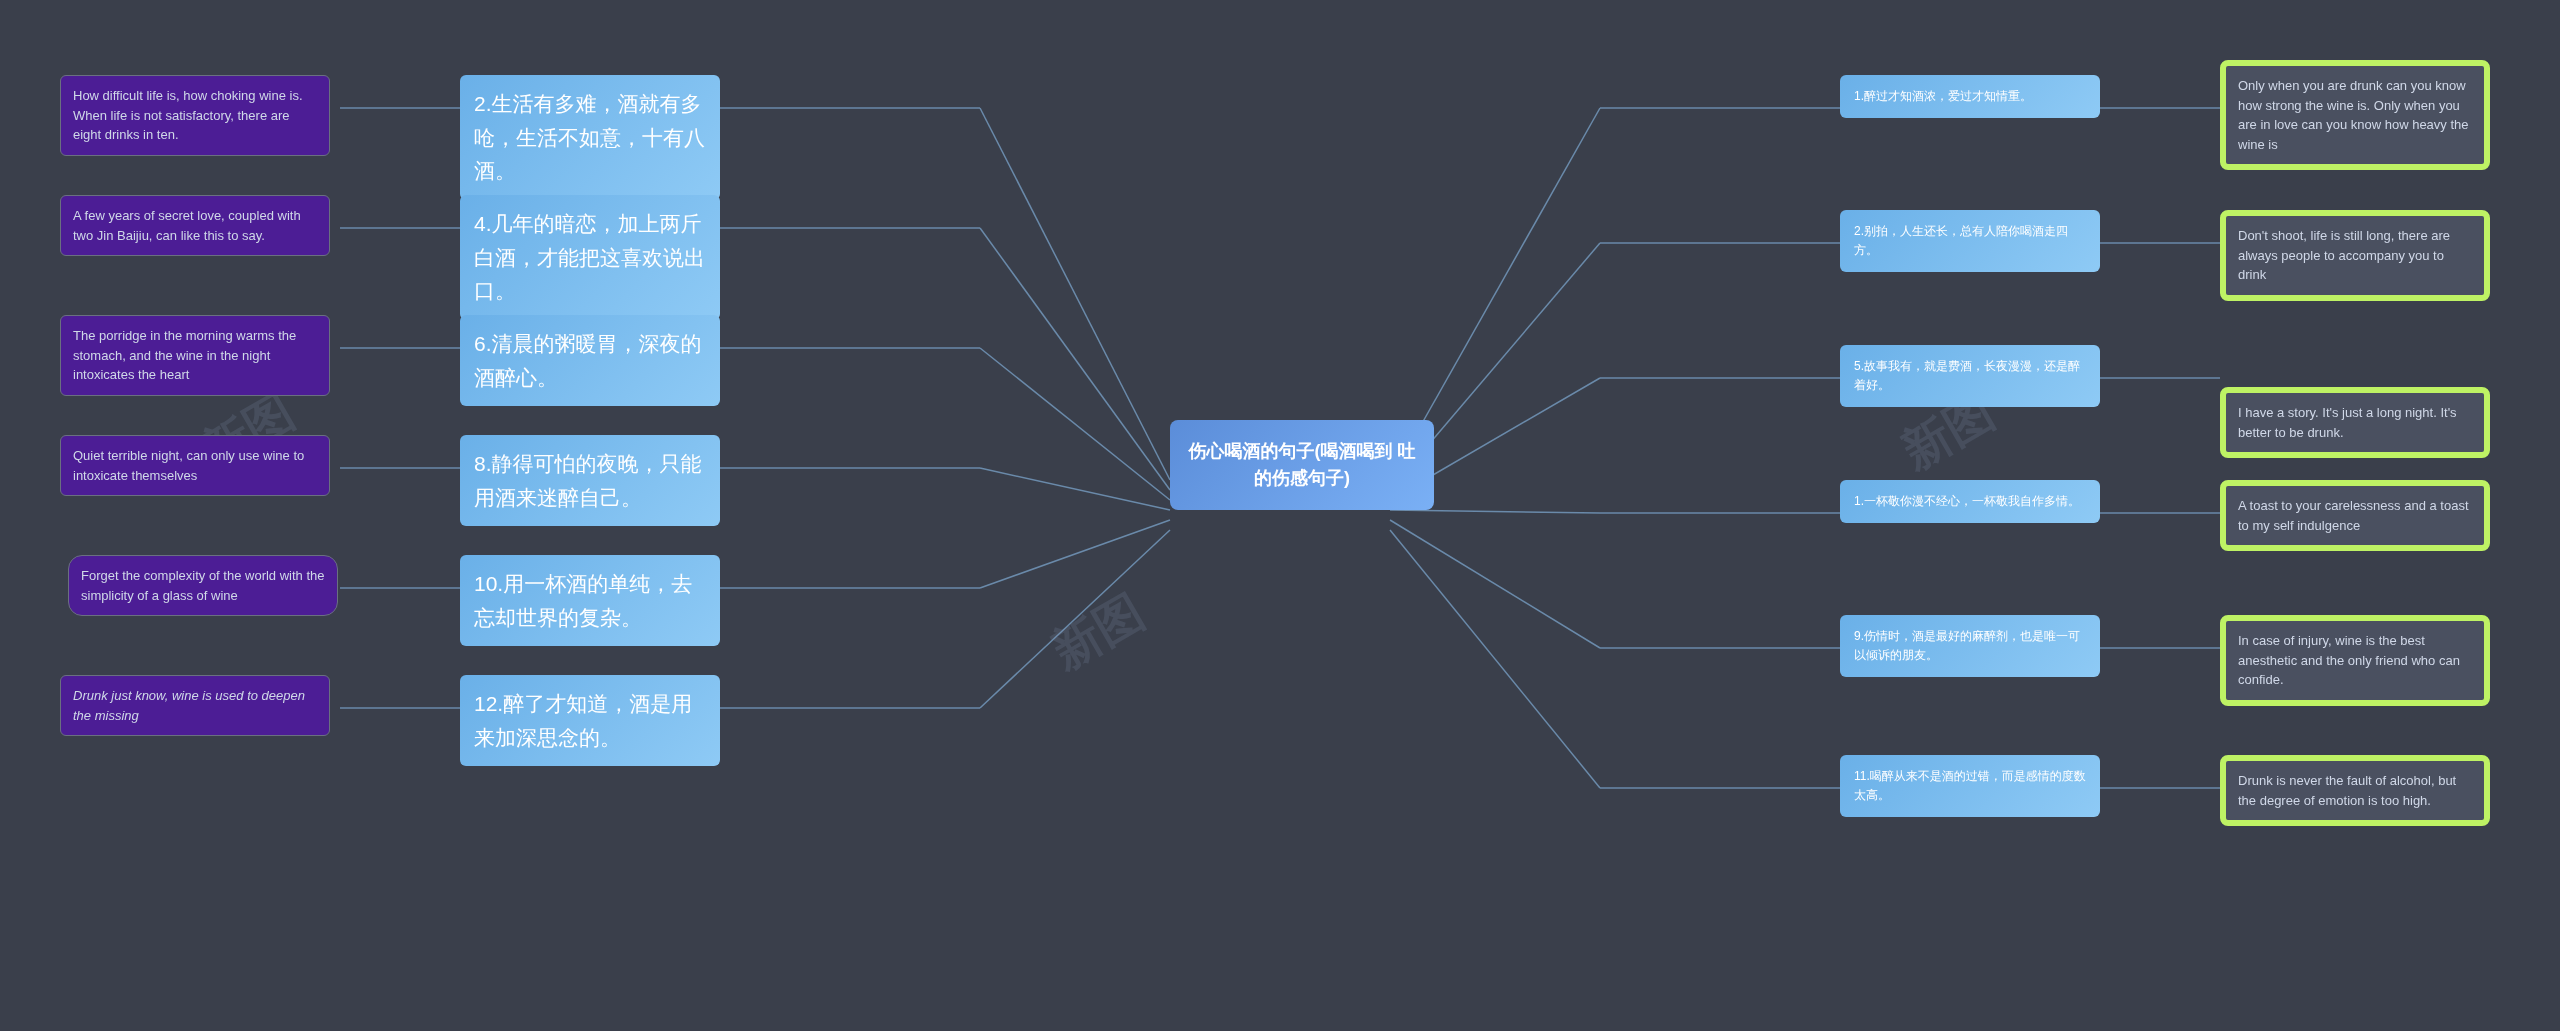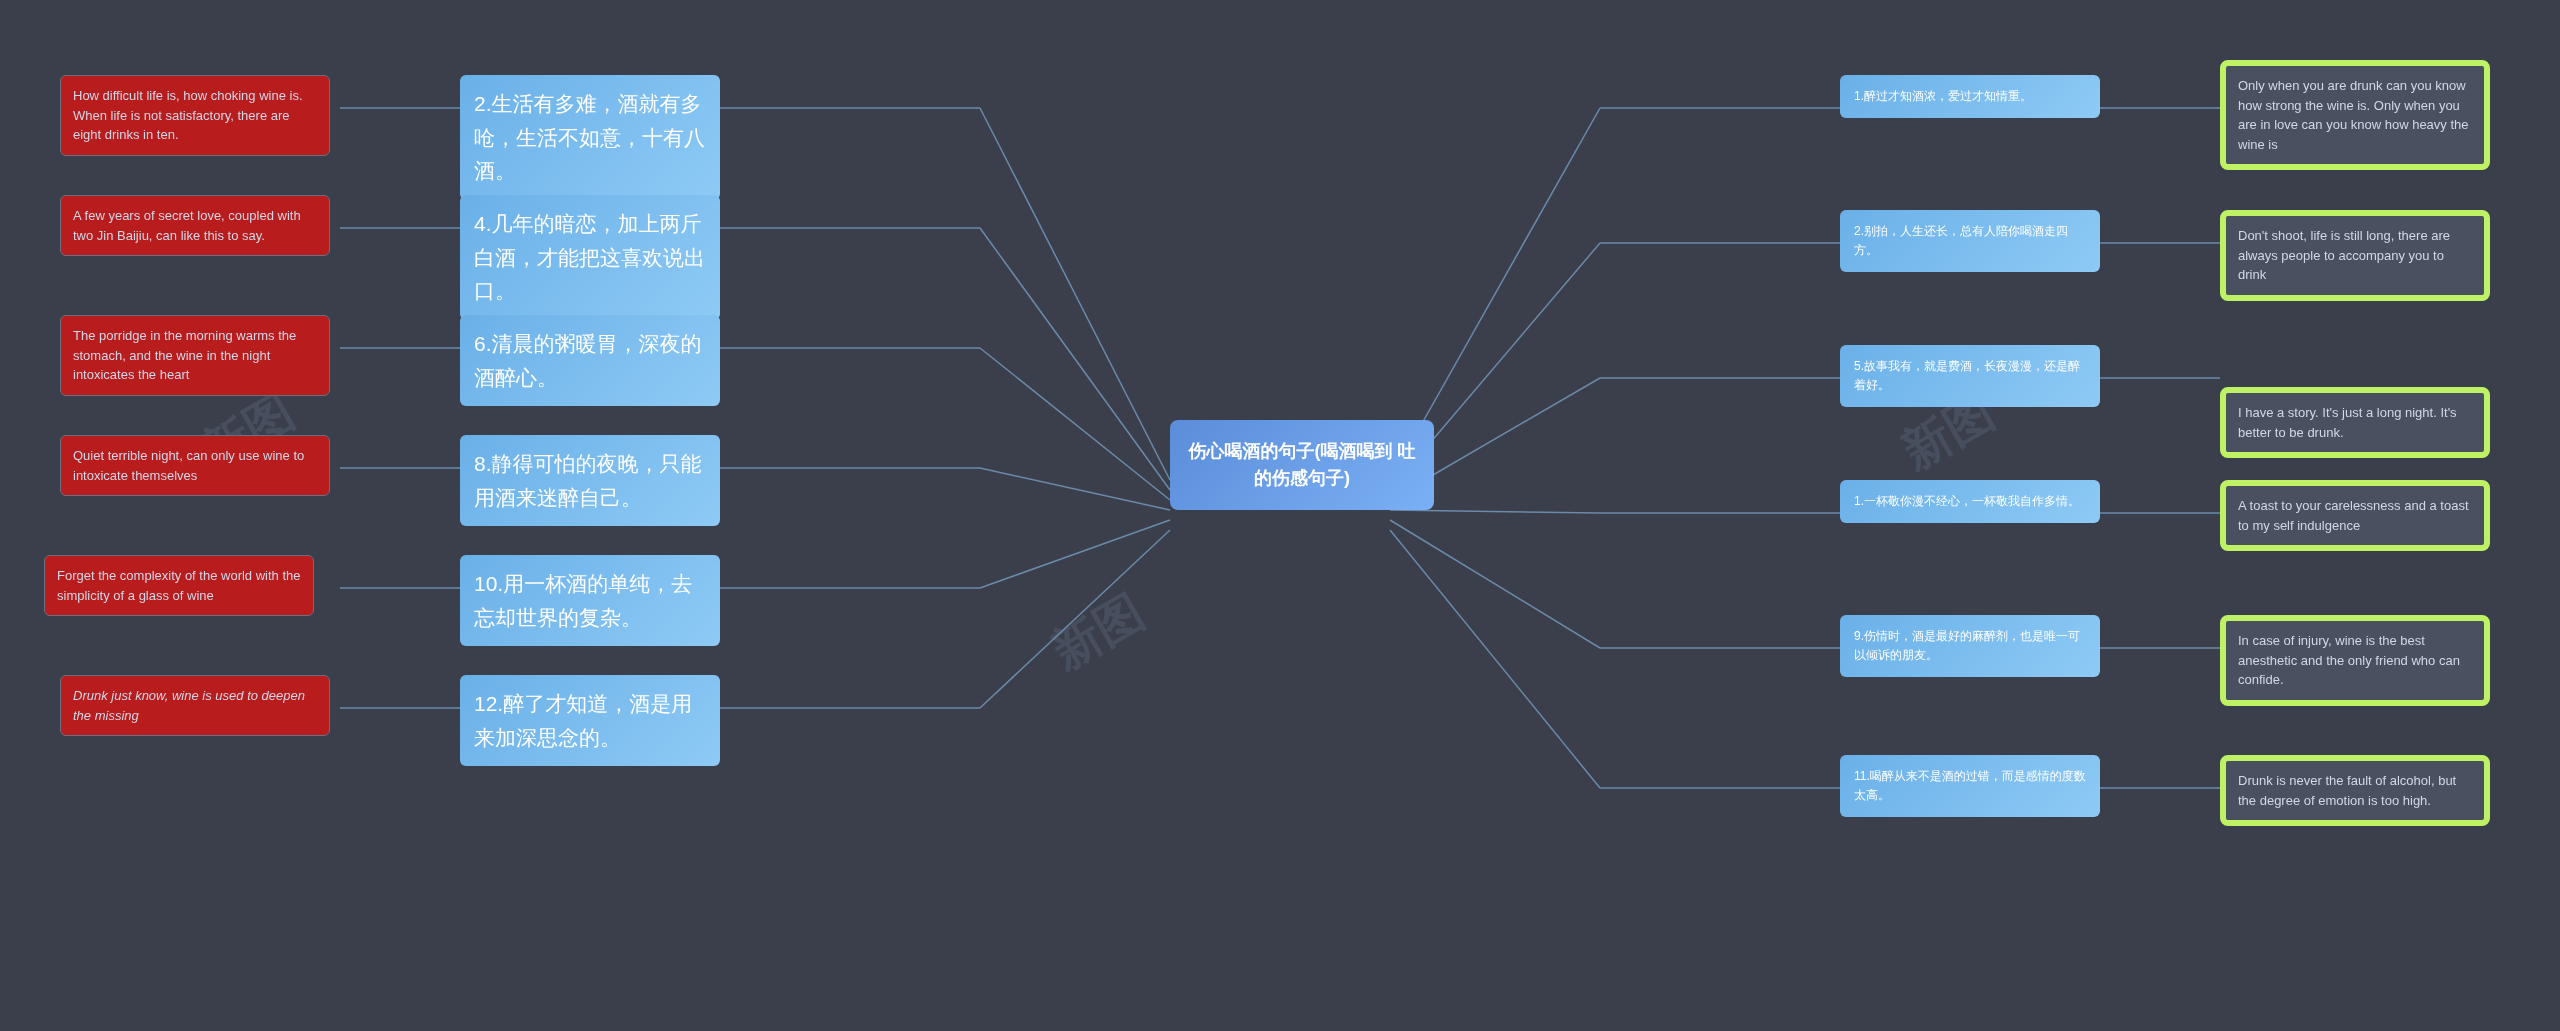--- a/index.html
+++ b/index.html
@@ -44,21 +44,21 @@
       padding: 12px 14px;
       color: #fff;
       font-size: 21px;
       line-height: 1.6;
       width: 260px;
     }
 
     
     .node-en-left {
       position: absolute;
-      background: #b91c1c;
+      background: #4c1d95;
       border: 1px solid #6a7080;
       border-radius: 6px;
       padding: 10px 12px;
       color: #d0d8e8;
       font-size: 13px;
       line-height: 1.5;
       width: 270px;
     }
 
     
@@ -198,21 +198,21 @@
   </div>
   <div class="node-en-left" style="left:60px; top:195px;">
     <span>A few years of secret love, coupled with two Jin Baijiu, can like this to say.</span>
   </div>
   <div class="node-en-left" style="left:60px; top:315px;">
     <span>The porridge in the morning warms the stomach, and the wine in the night intoxicates the heart</span>
   </div>
   <div class="node-en-left" style="left:60px; top:435px;">
     <span>Quiet terrible night, can only use wine to intoxicate themselves</span>
   </div>
-  <div class="node-en-left" style="left:44px; top:555px;">
+  <div class="node-en-left" style="left:68px; top:555px;border-radius:14px;">
     <span>Forget the complexity of the world with the simplicity of a glass of wine</span>
   </div>
   <div class="node-en-left" style="left:60px; top:675px;font-style:italic;">
     <span>Drunk just know, wine is used to deepen the missing</span>
   </div>
 
   <div class="node-cn-right" style="left:1840px; top:75px;">
     <span>1.醉过才知酒浓，爱过才知情重。</span>
   </div>
   <div class="node-cn-right" style="left:1840px; top:210px;">

